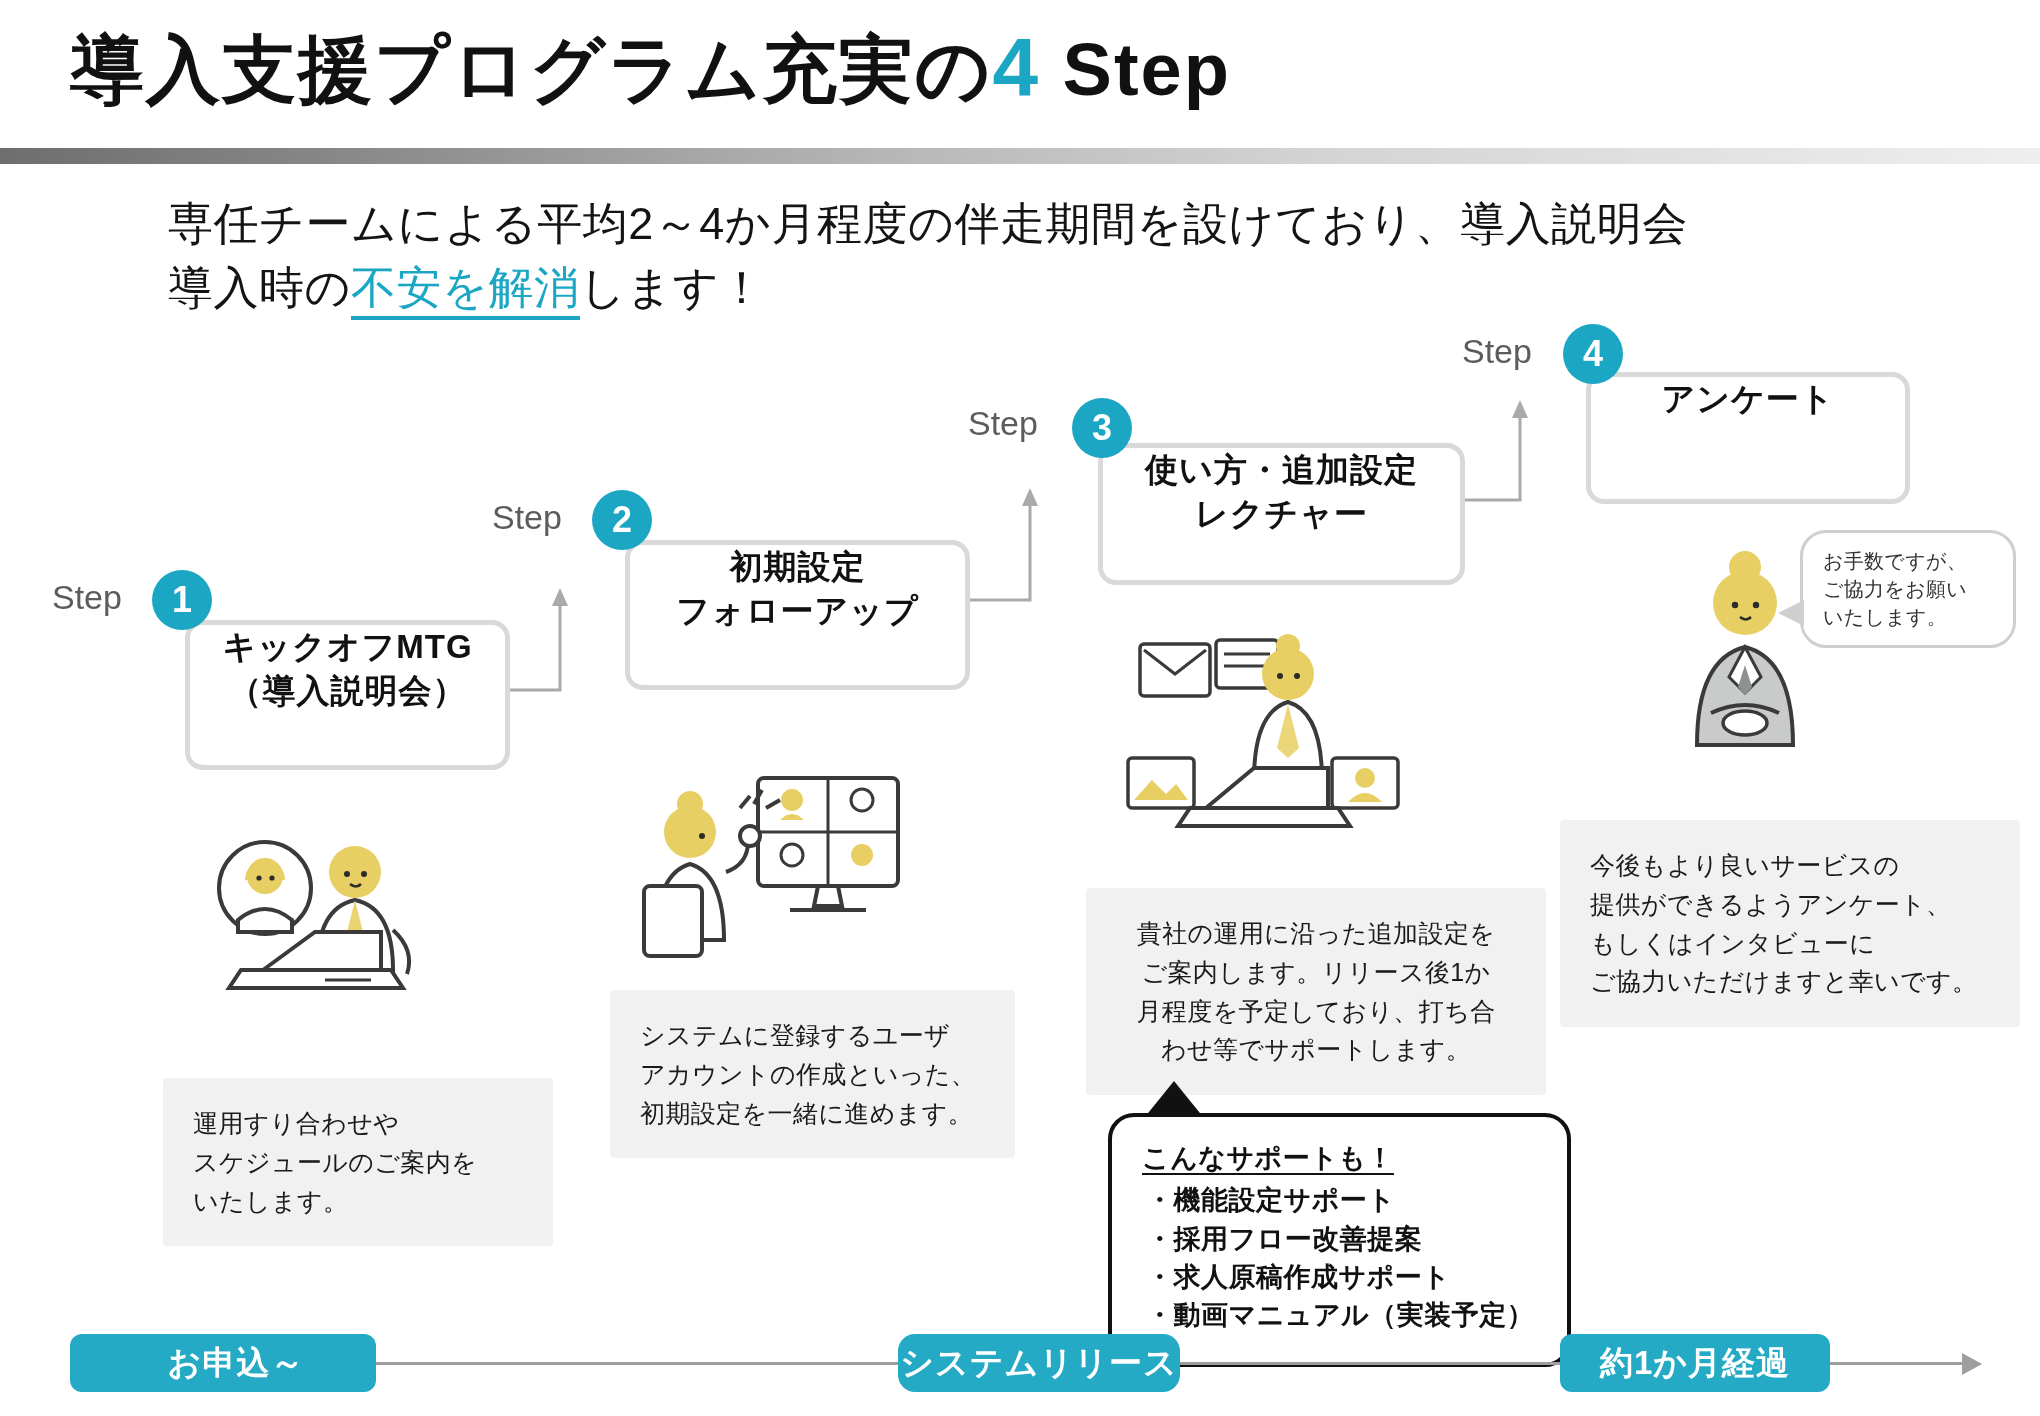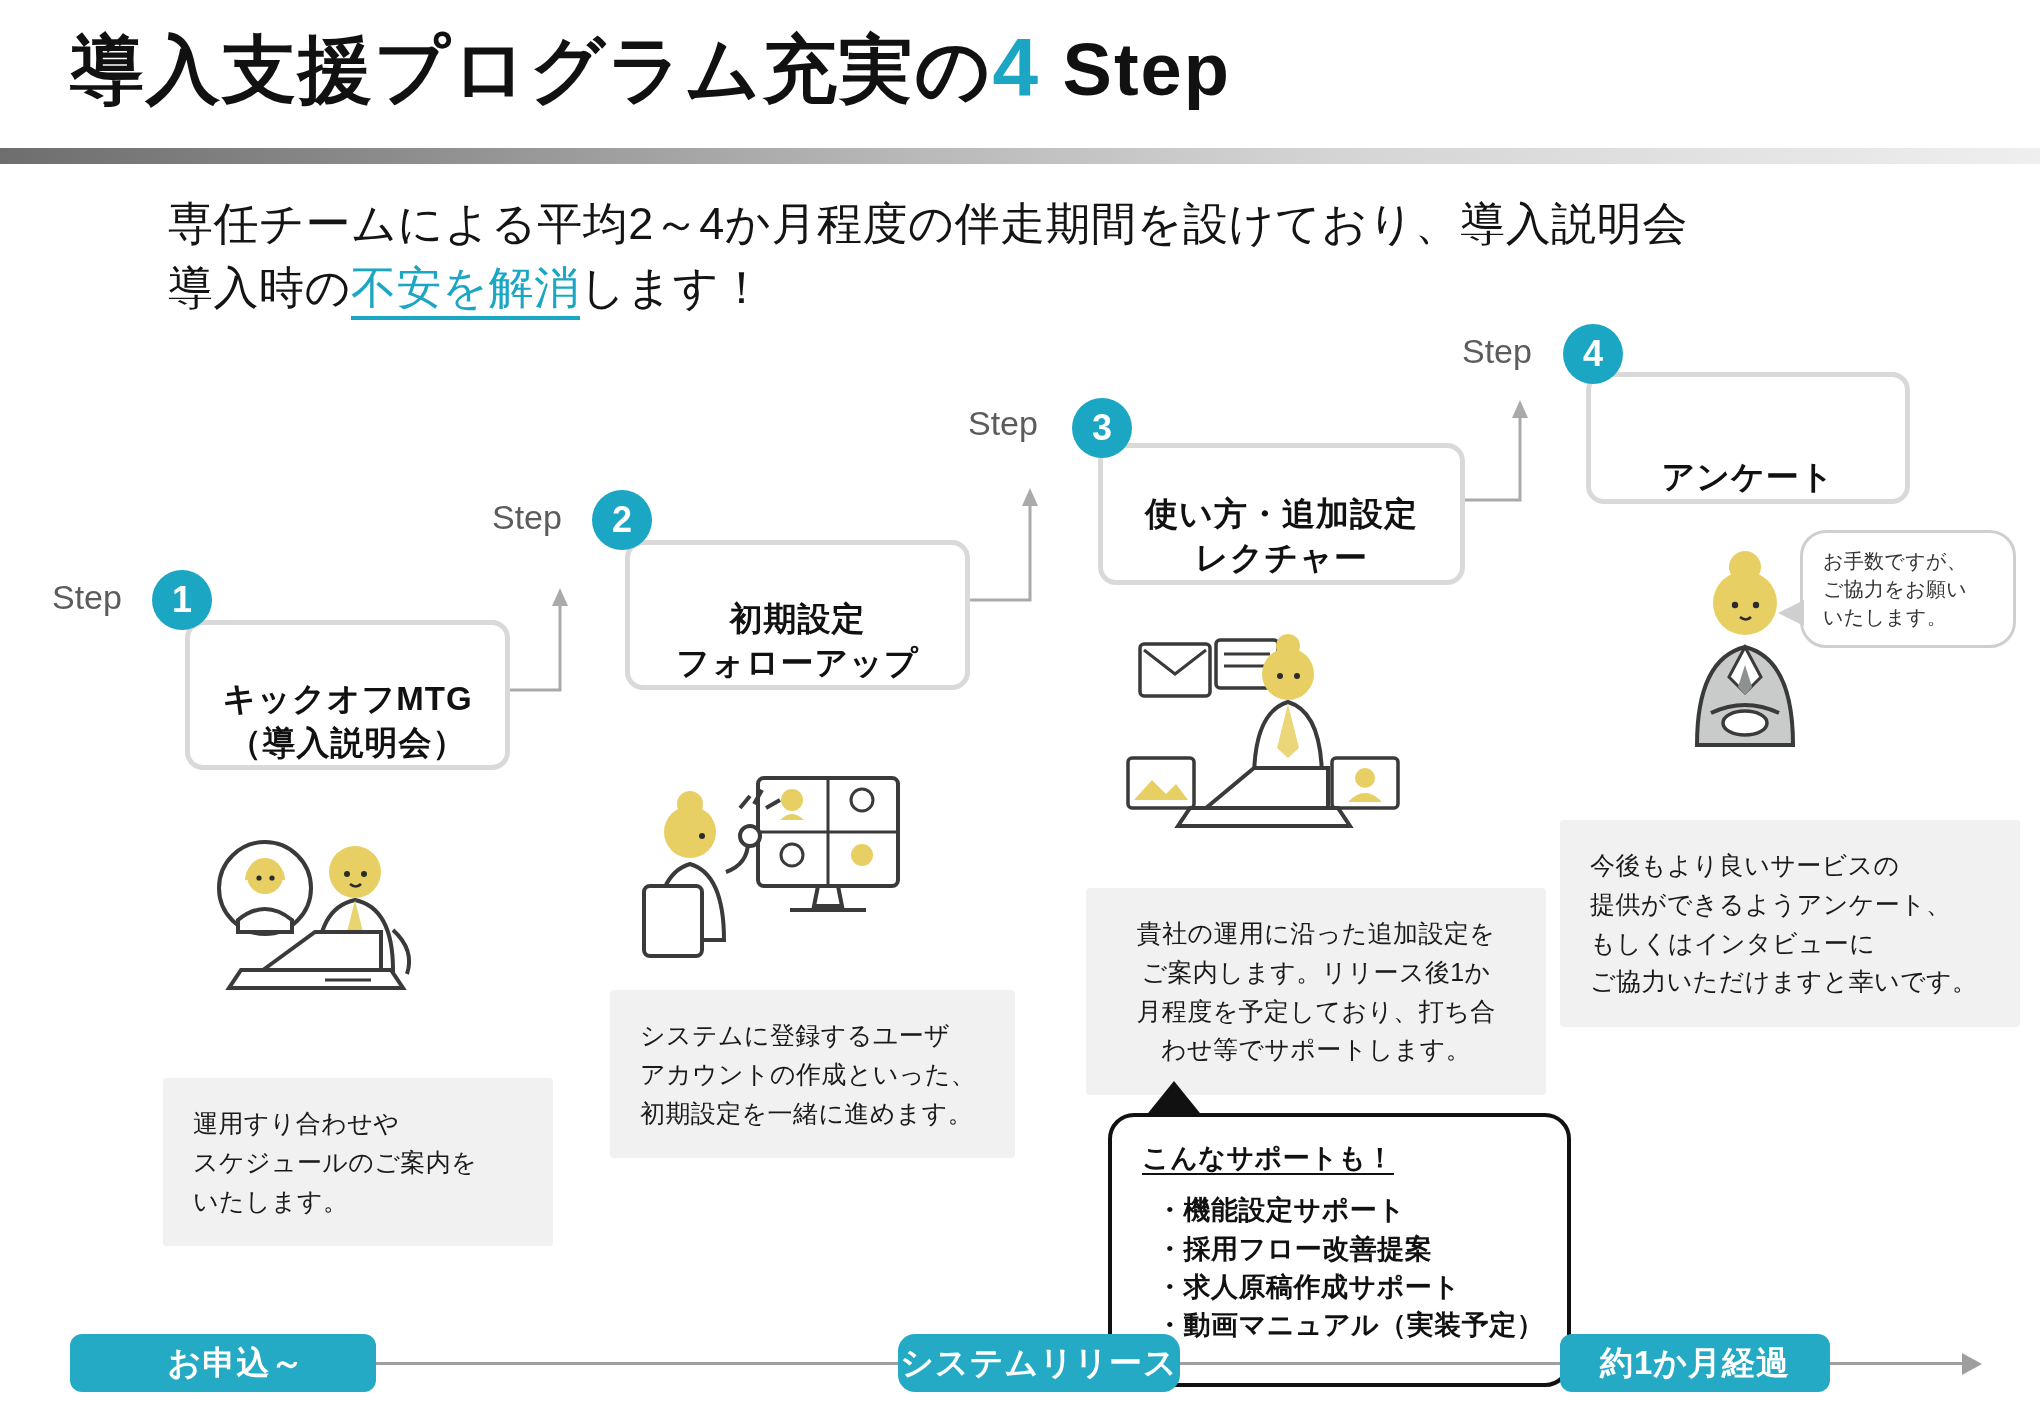--- a/index.html
+++ b/index.html
@@ -45,21 +45,21 @@
   .step-circle{
     position:absolute;width:60px;height:60px;border-radius:50%;
     background:#1BA6C4;color:#fff;font-size:36px;font-weight:600;
     display:flex;align-items:center;justify-content:center;
     z-index:5;
   }
 
   
   .step-box{
     position:absolute;border:5px solid #d9d9d9;border-radius:18px;
-    background:#fff;display:flex;align-items:flex-end;justify-content:center;
+    background:#fff;display:flex;align-items:flex-start;justify-content:center;
     text-align:center;font-weight:bold;font-size:33px;line-height:1.34;
     color:#111;letter-spacing:1px;
   }
 
   
   .wires{position:absolute;left:0;top:0;width:2040px;height:1416px;pointer-events:none;}
 
   
   .note{
     position:absolute;background:#f1f1f1;border-radius:4px;
@@ -67,21 +67,21 @@
     padding:26px 30px;letter-spacing:0.4px;
   }
 
   
   .support-box{
     position:absolute;border:4px solid #111;border-radius:26px;background:#fff;
     padding:22px 30px 24px 30px;font-size:27px;line-height:1.42;font-weight:bold;
     color:#111;letter-spacing:0.5px;
   }
   .support-title{ text-decoration:underline; text-underline-offset:6px; display:block; margin-bottom:4px;}
-  .support-box ul{list-style:none;margin:14px;padding:0;}
+  .support-box ul{list-style:none;margin:4px;padding:0;}
   .support-box li{white-space:nowrap;}
   .support-pointer{
     position:absolute;width:0;height:0;
     border-left:34px solid transparent;border-right:34px solid transparent;
     border-bottom:42px solid #111;
   }
 
   
   .bubble{
     position:absolute;border:3px solid #cfcfcf;border-radius:26px;background:#fff;

